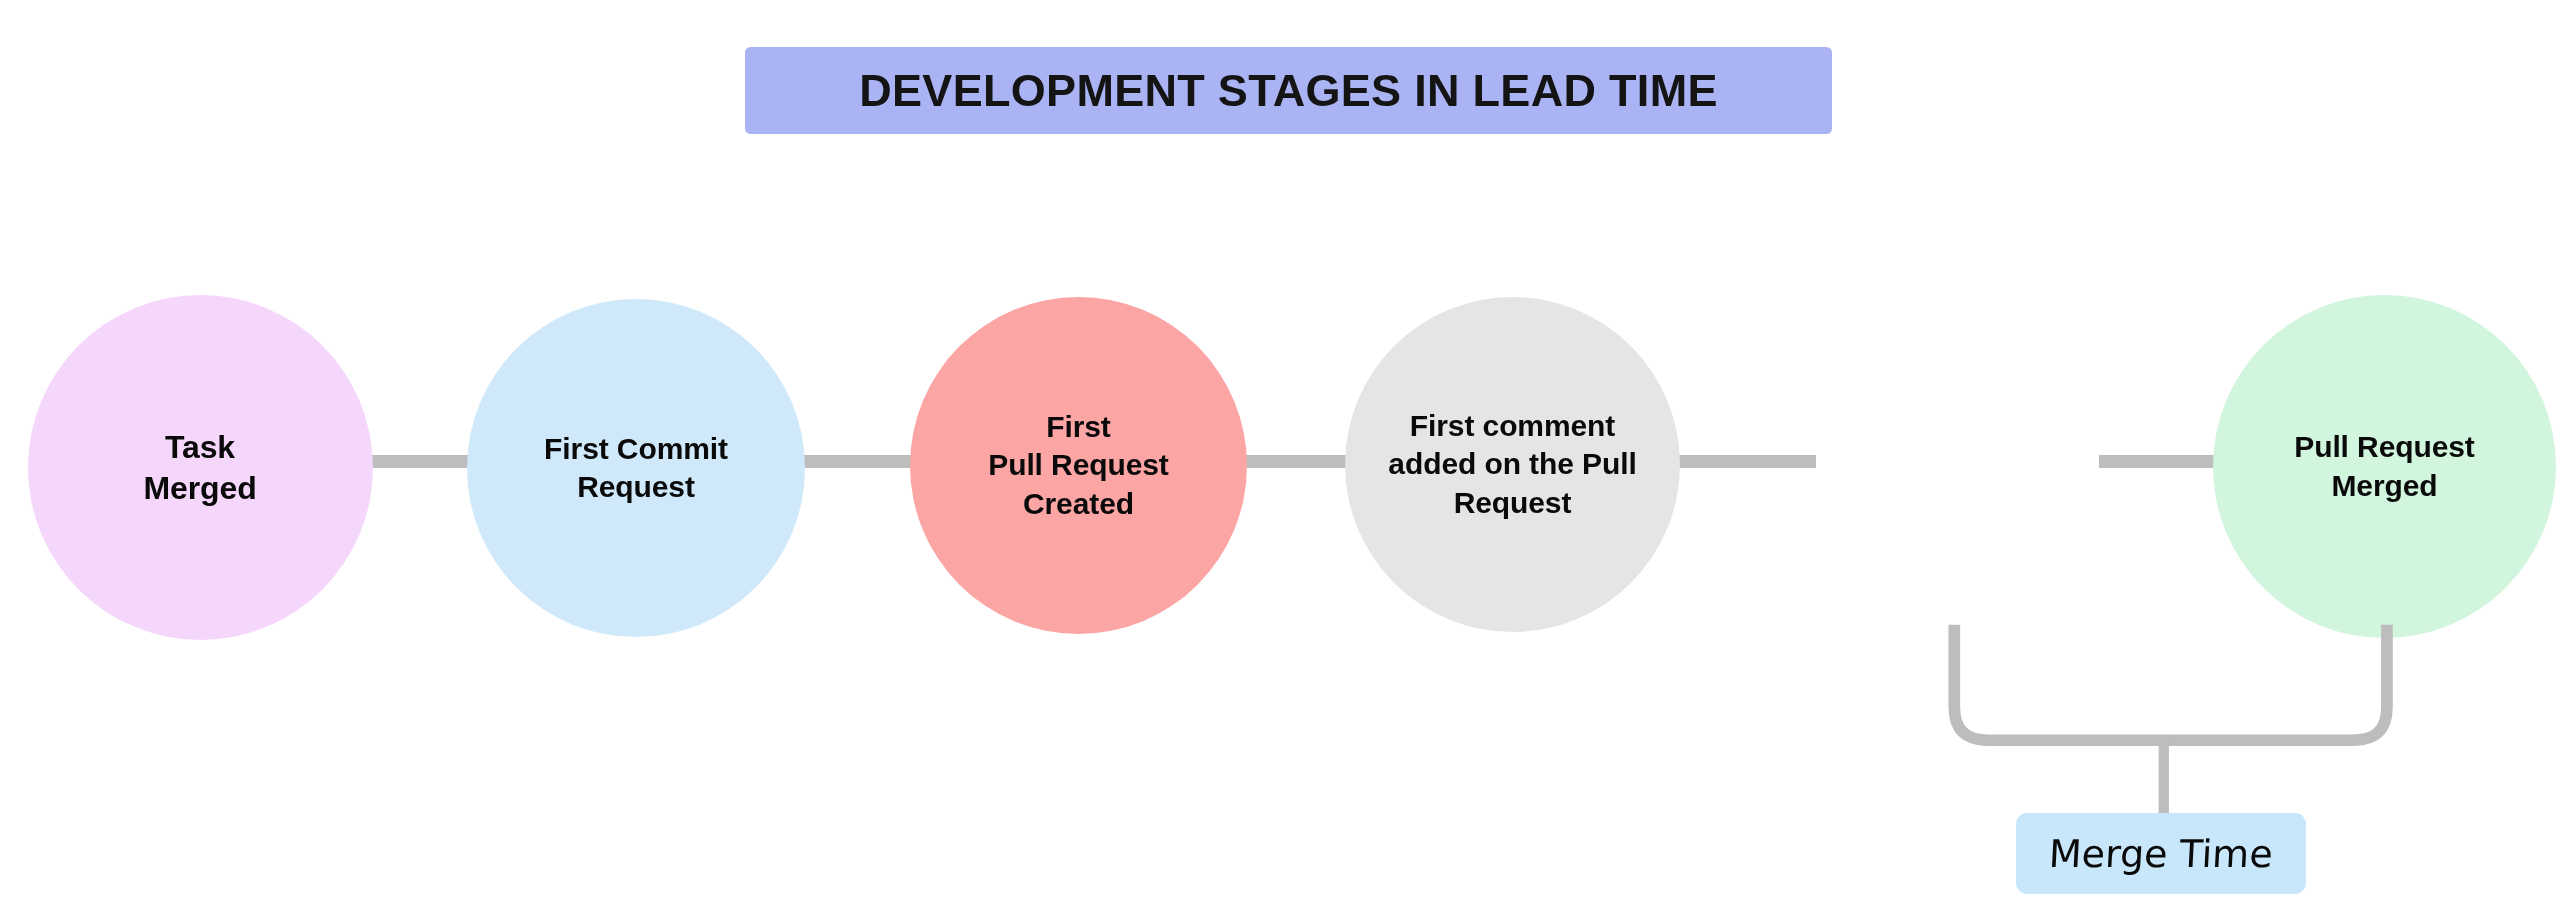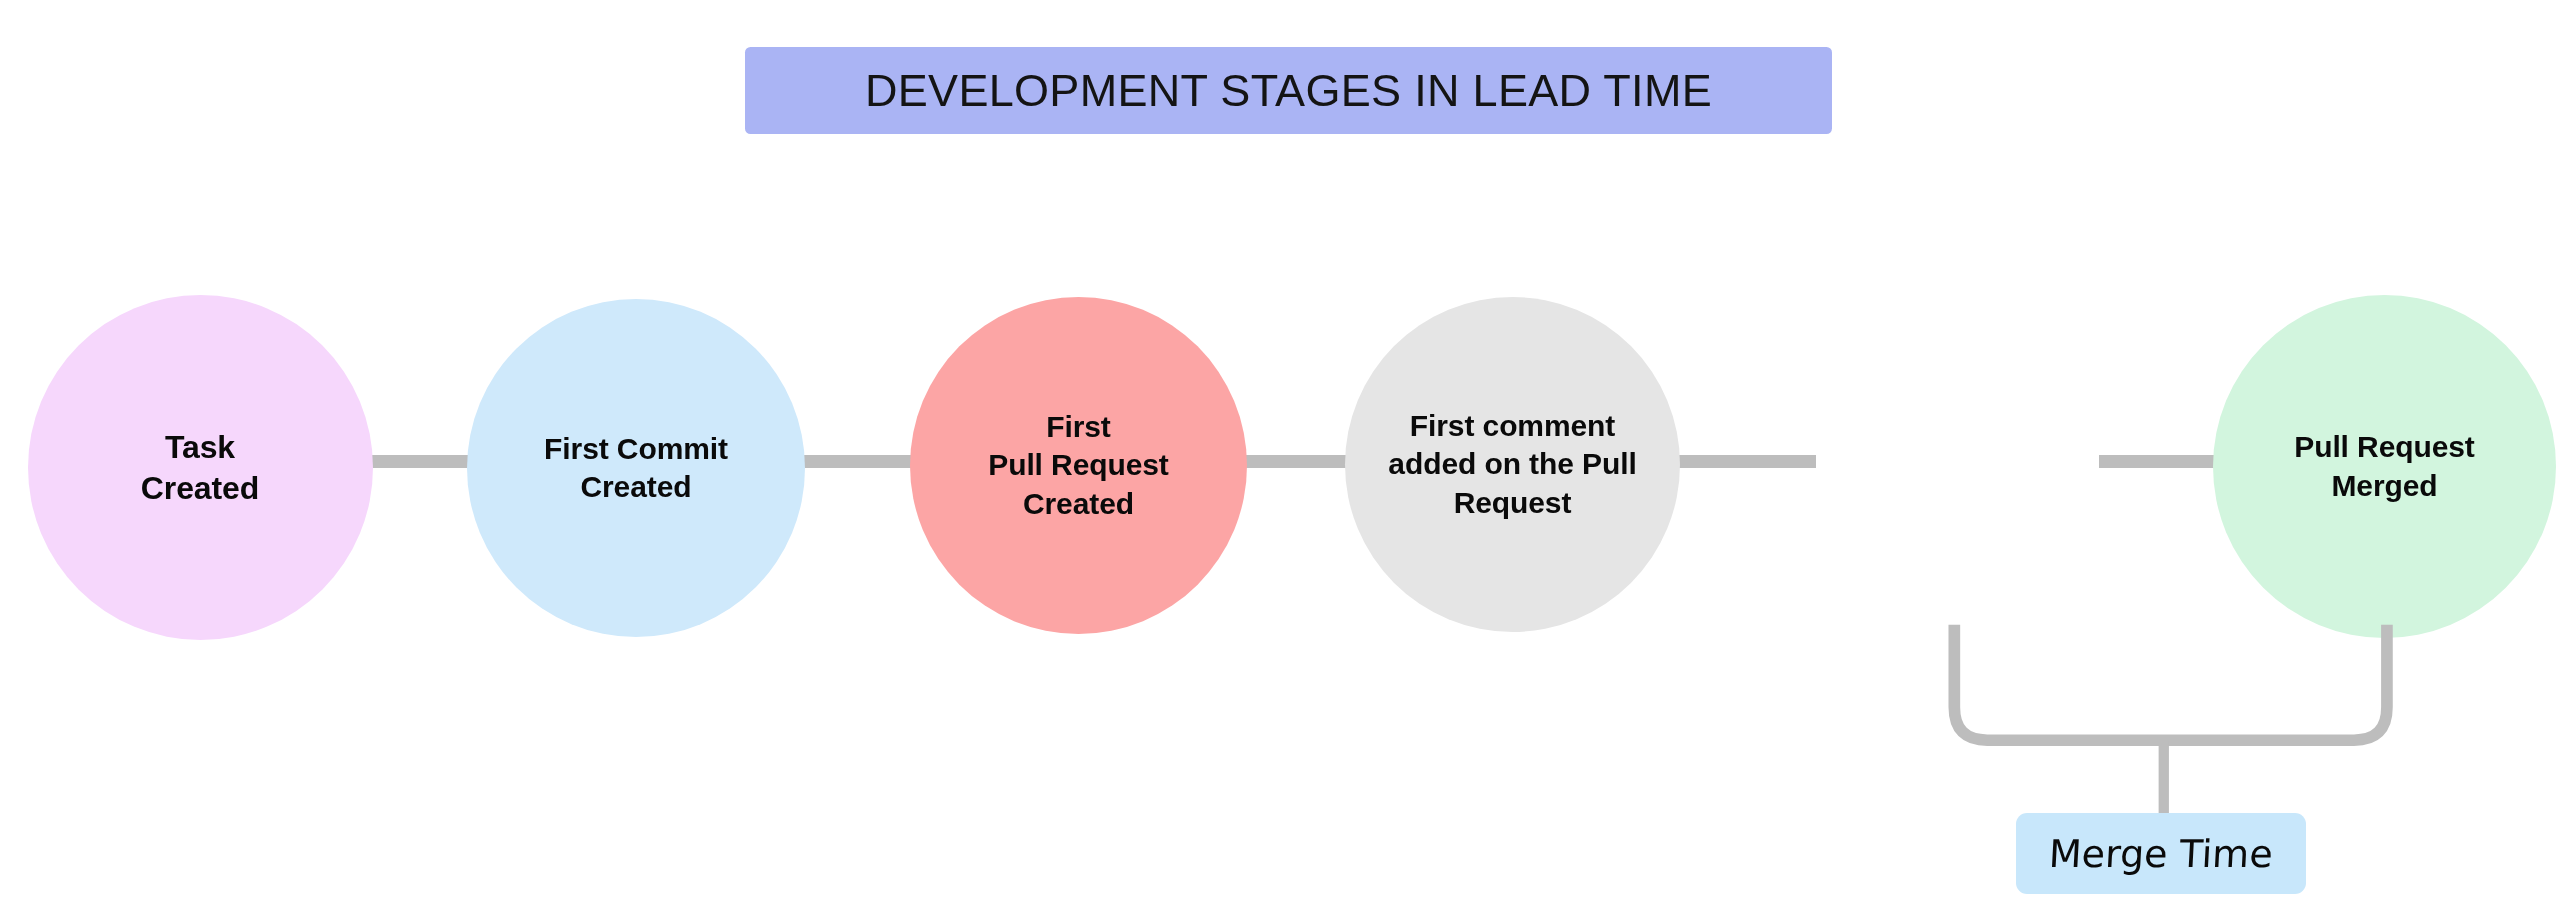--- a/index.html
+++ b/index.html
@@ -34,21 +34,21 @@
     background: #aab4f4;
     border-radius: 5.5px;
     display: flex;
     align-items: center;
     justify-content: center;
     box-sizing: border-box;
   }
   .title-text {
     font-family: "Liberation Sans", sans-serif;
     font-size: 45px;
-    font-weight: 400;
+    font-weight: 700;
     letter-spacing: 0.3px;
     color: #141414;
     line-height: 1;
     white-space: nowrap;
   }
 
   
   .rail {
     position: absolute;
     height: 13px;
@@ -133,25 +133,25 @@
   </div>
 
   <div class="rail" style="left:343px;  width:158px;"></div>
   <div class="rail" style="left:783px; width:158px;"></div>
   <div class="rail" style="left:1224px; width:152px;"></div>
   <div class="rail" style="left:1658px; width:158px;"></div>
   <div class="rail" style="left:2099px; width:150px;"></div>
 
   <div class="stage s1">
     <span class="stage-label">Task
-Created</span>
+Merged</span>
   </div>
   <div class="stage s2">
     <span class="stage-label">First Commit
-Created</span>
+Request</span>
   </div>
   <div class="stage s3">
     <span class="stage-label">First
 Pull Request
 Created</span>
   </div>
   <div class="stage s4">
     <span class="stage-label">First comment
 added on the Pull
 Request</span>

